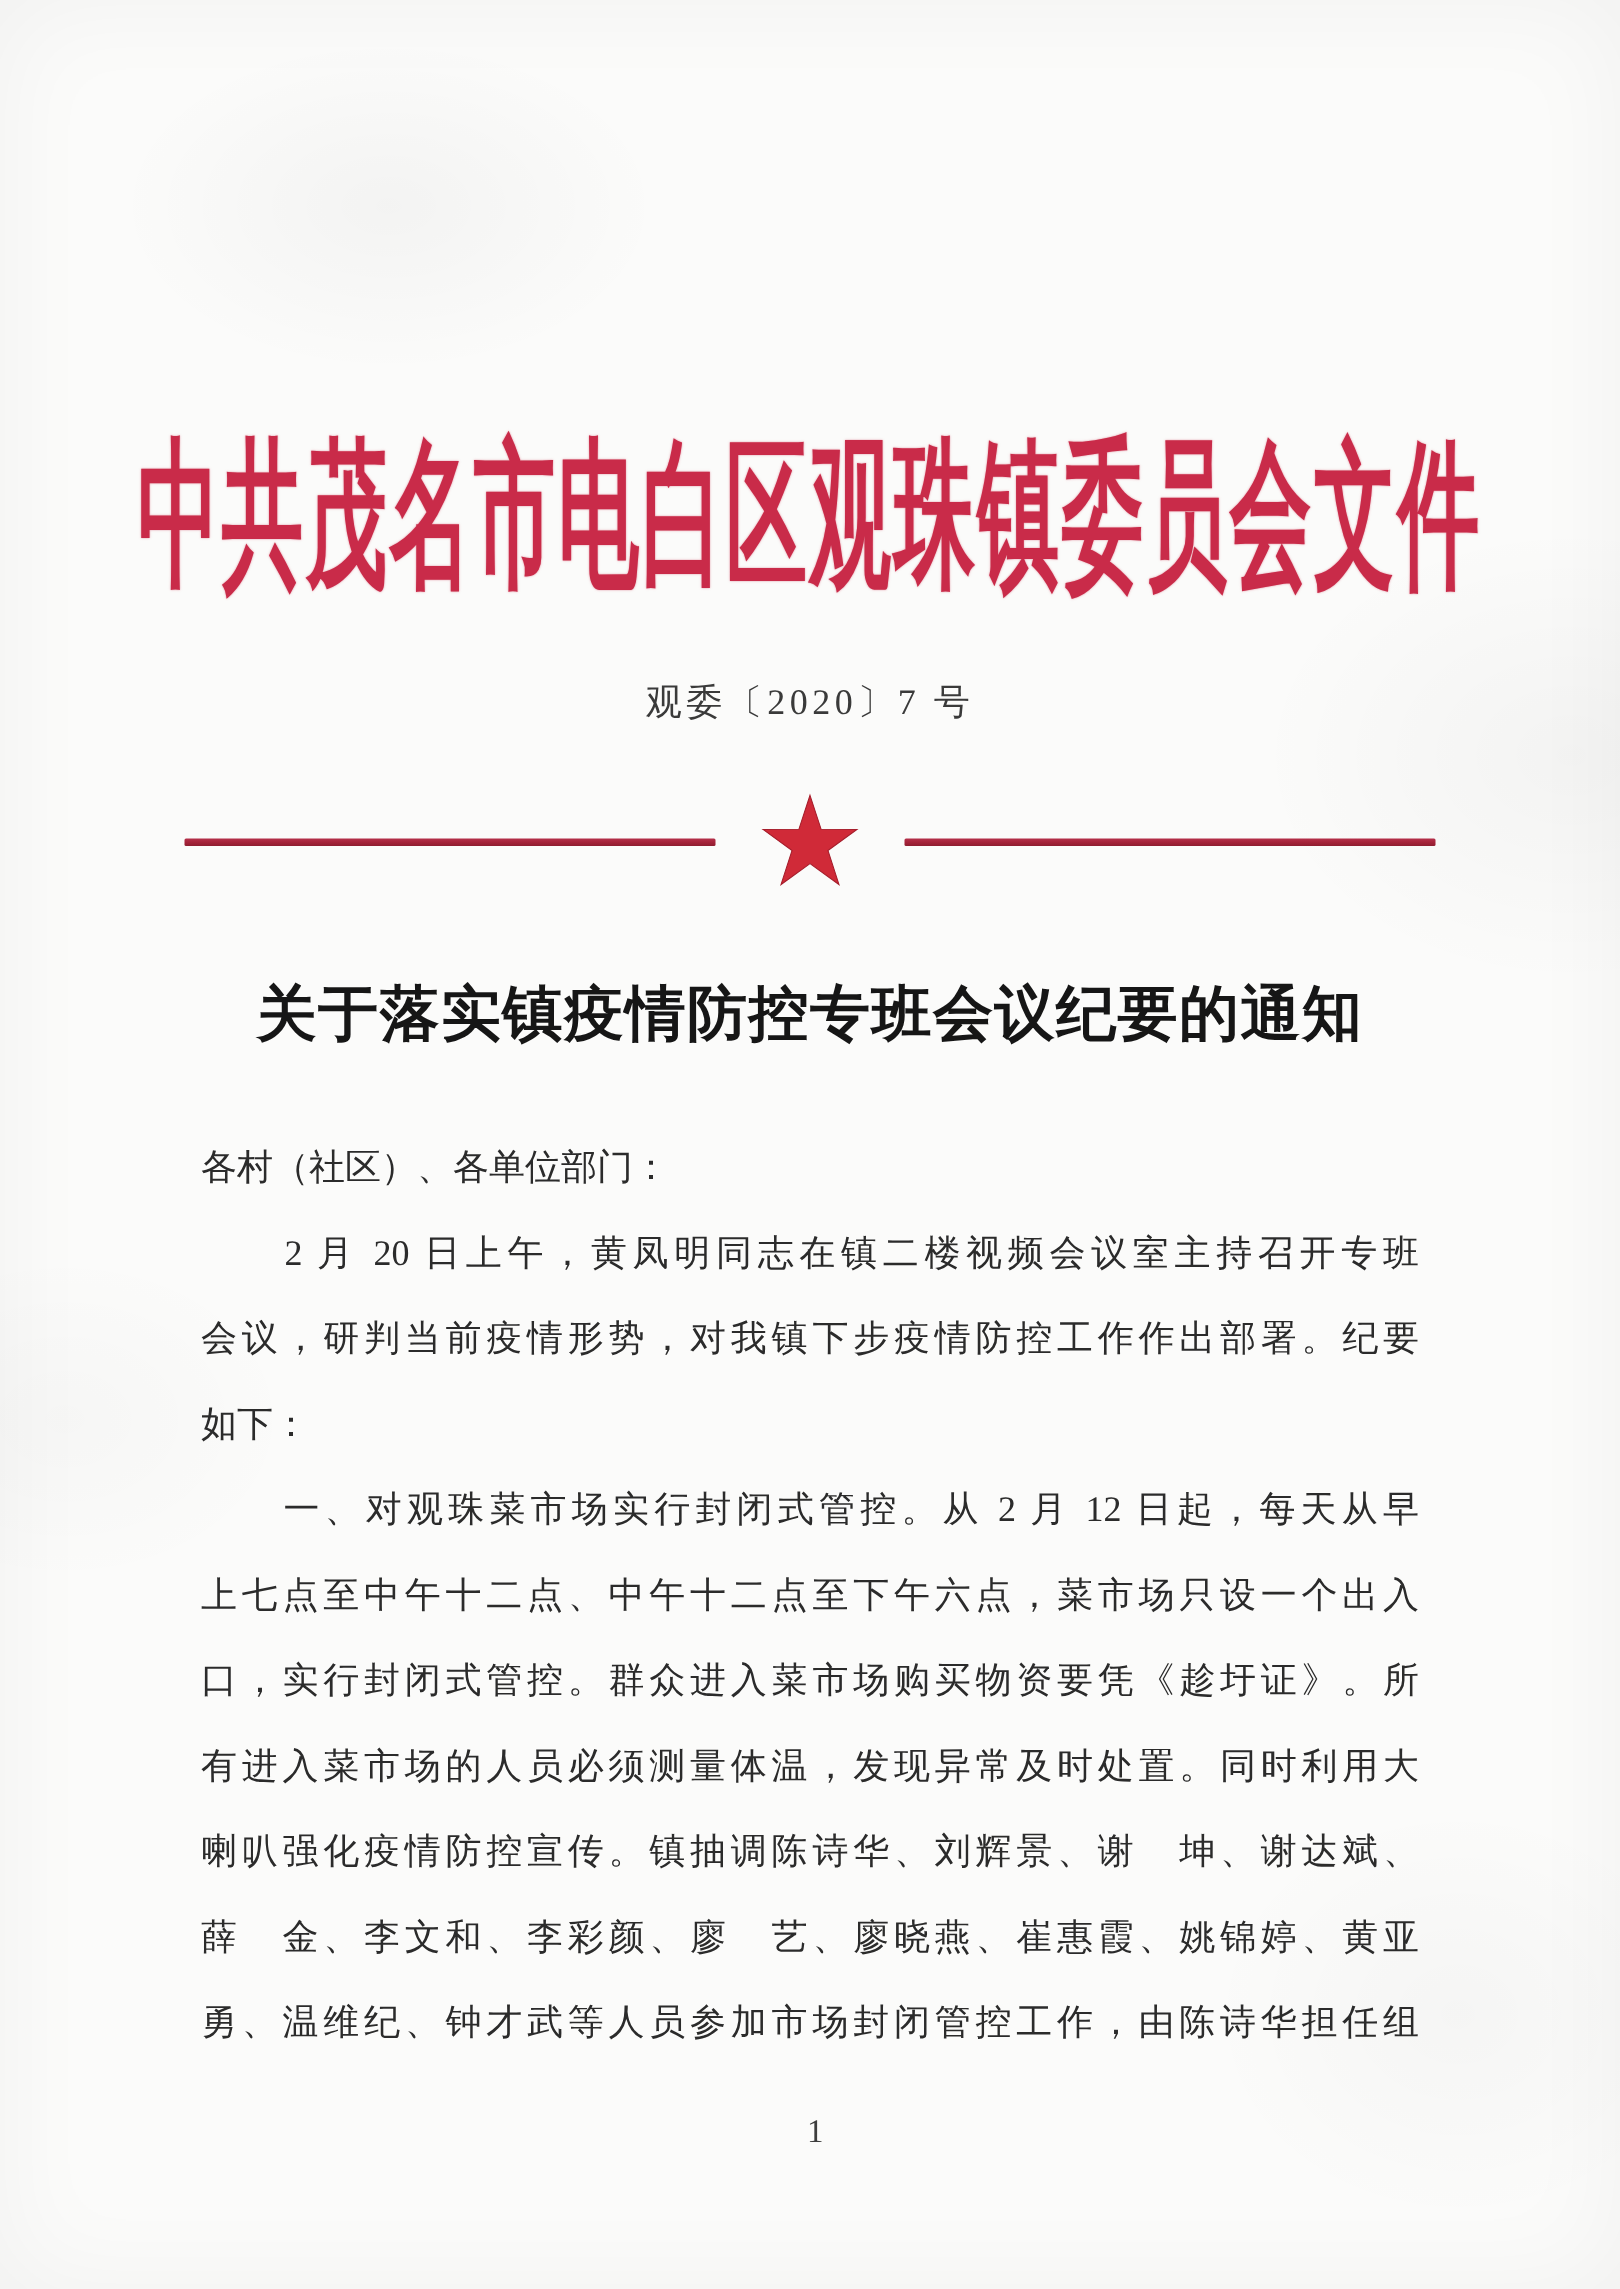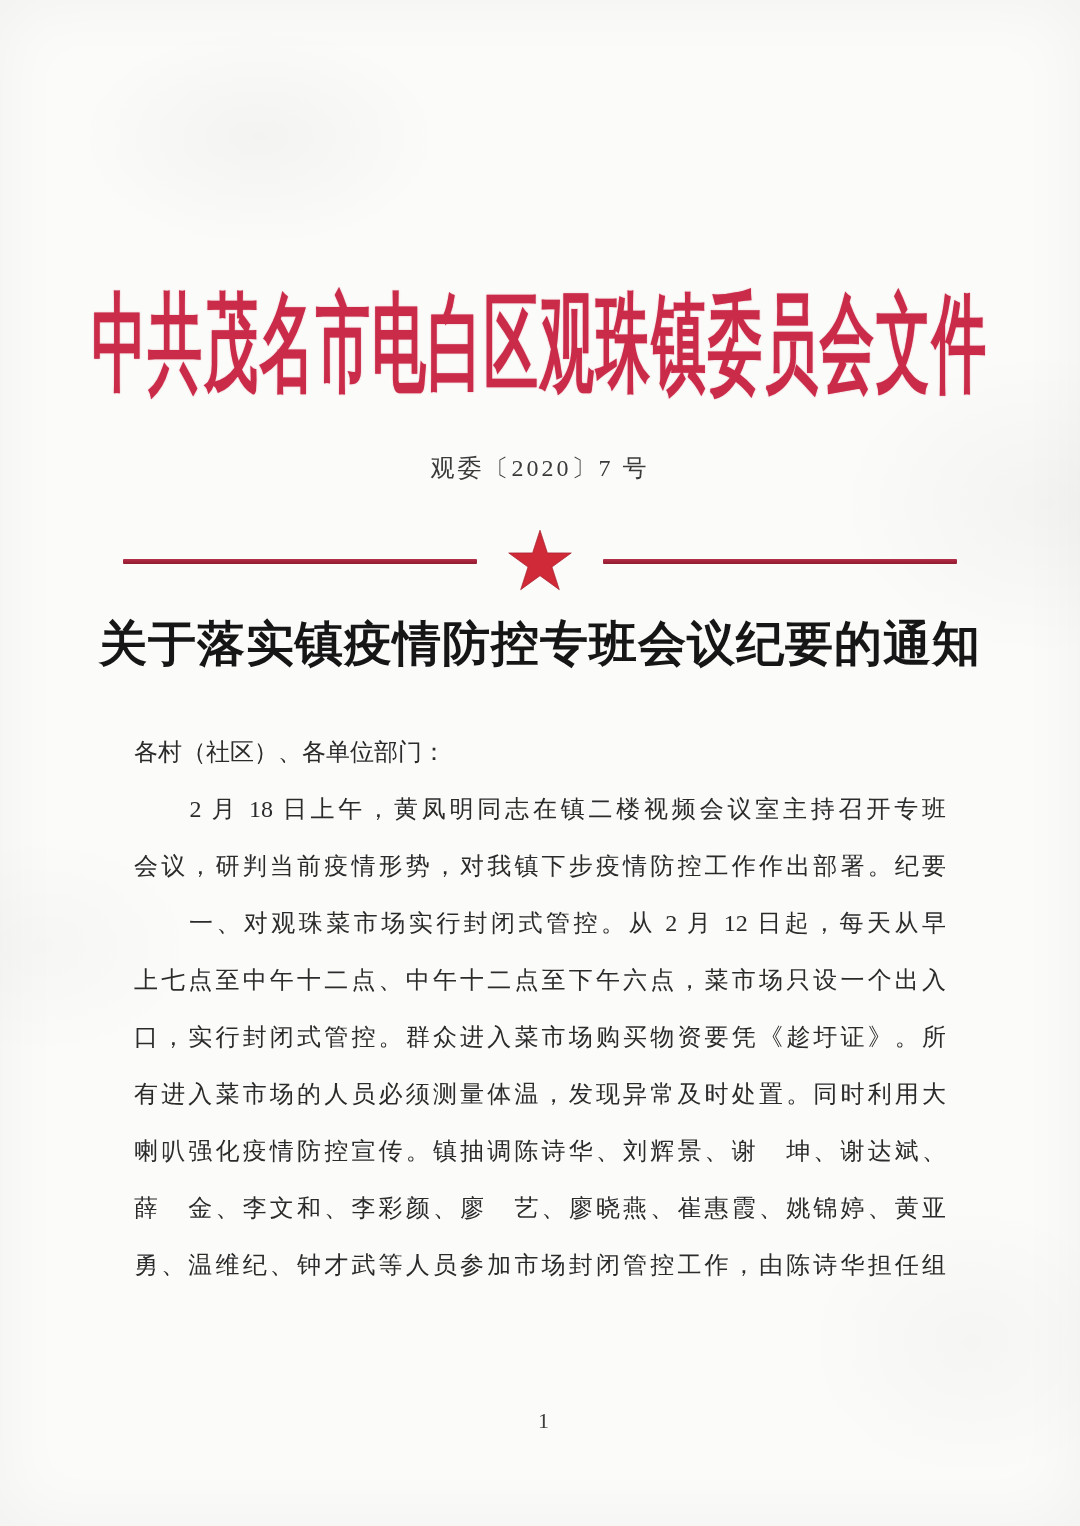--- a/index.html
+++ b/index.html
@@ -70,24 +70,24 @@
     width: 354px;
     background: linear-gradient(to bottom, #b5304a 0%, var(--line-red) 55%, #8e1d30 100%);
     border-radius: 1px;
   }
   .divider .rule.left  { margin-right: 28px; }
   .divider .rule.right { margin-left: 28px; }
   .divider svg { width: 70px; height: 70px; display: block; }
 
   
   .subject {
-    margin-top: 16px;
+    margin-top: 52px;
     text-align: center;
     font-family: "Liberation Sans", "DejaVu Sans", sans-serif;
-    font-size: 48px;
+    font-size: 40px;
     font-weight: bold;
     letter-spacing: 1px;
     color: #161616;
   }
 
   
   .body-text {
     margin: 48px auto 0 auto;
     width: 812px;
     font-size: 24px;
@@ -134,22 +134,23 @@
       </svg>
     </span>
     <div class="rule right"></div>
   </div>
 
   <div class="subject">关于落实镇疫情防控专班会议纪要的通知</div>
 
   <div class="body-text">
 
   <div class="line nofill">各村（社区）、各单位部门：</div>
-      <div class="line">　　2 月 18 日上午，黄凤明同志在镇二楼视频会议室主持召开专班</div>
+      <div class="line">　　2 月 20 日上午，黄凤明同志在镇二楼视频会议室主持召开专班</div>
       <div class="line">会议，研判当前疫情形势，对我镇下步疫情防控工作作出部署。纪要</div>
+      <div class="line nofill">如下：</div>
       <div class="line">　　一、对观珠菜市场实行封闭式管控。从 2 月 12 日起，每天从早</div>
       <div class="line">上七点至中午十二点、中午十二点至下午六点，菜市场只设一个出入</div>
       <div class="line">口，实行封闭式管控。群众进入菜市场购买物资要凭《趁圩证》。所</div>
       <div class="line">有进入菜市场的人员必须测量体温，发现异常及时处置。同时利用大</div>
       <div class="line">喇叭强化疫情防控宣传。镇抽调陈诗华、刘辉景、谢　坤、谢达斌、</div>
       <div class="line">薛　金、李文和、李彩颜、廖　艺、廖晓燕、崔惠霞、姚锦婷、黄亚</div>
       <div class="line">勇、温维纪、钟才武等人员参加市场封闭管控工作，由陈诗华担任组</div>
     </div>
 
   <div class="page-number">1</div>

